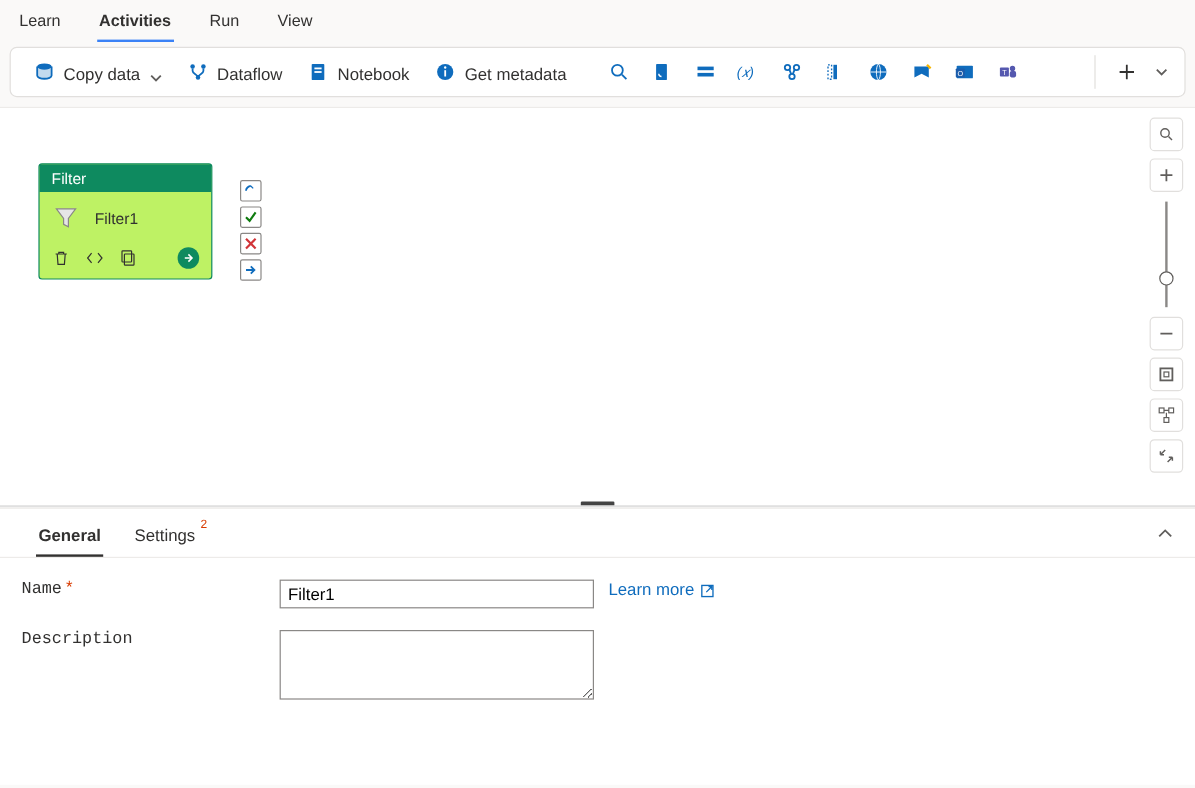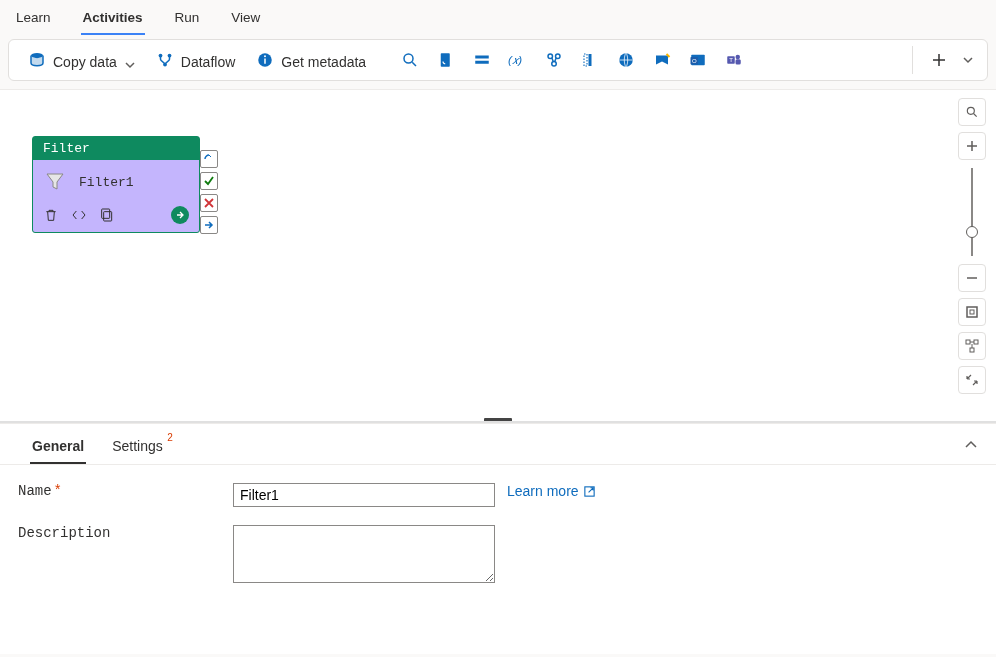--- a/index.html
+++ b/index.html
@@ -71,26 +71,25 @@
     background: #ffffff;
     border-top:1px solid #edebe9;
     border-bottom: 2px solid #e0e0e0;
     overflow: hidden;
   }
 
   .activity-card {
     position: absolute;
     top: 46px;
     left: 32px;
-    width: 168px;
-    background: #c4b5fd;
+    width: 145px;
+    background: #bef264;
     border: 1.5px solid #0e8a5f;
     border-radius: 3px;
     font-size: 13px;
-    font-family: Liberation Mono, monospace;
   }
   .activity-head {
     background: #0e8a5f;
     color: #fff;
     padding: 4px 10px;
     font-size: 13px;
   }
   .activity-body {
     padding: 10px 10px 8px 10px;
     display:flex; align-items:center; gap:12px;
@@ -196,21 +195,21 @@
   .textarea {
     width: 262px; height: 58px;
     border:1px solid #8a8886;
     padding:4px 6px; font-size:14px;
     resize: both;
     font-family:inherit;
   }
   .learn-link {
     margin-left: 12px;
     color:#0f6cbd;
-    display:flex; align-items:center; gap:4px;
+    display:flex; align-items:flex-end; gap:4px;
     cursor:pointer; font-size:14px;
   }
   svg { display:block; }
 </style>
 </head>
 <body>
 
 <div class="top-tabs">
   <div class="top-tab">Learn</div>
   <div class="top-tab active">Activities</div>
@@ -241,20 +240,30 @@
         <svg width="18" height="18" viewBox="0 0 24 24">
             <circle cx="6" cy="6" r="2.5" fill="#0f6cbd"></circle>
             <circle cx="18" cy="6" r="2.5" fill="#0f6cbd"></circle>
             <circle cx="12" cy="18" r="2.5" fill="#0f6cbd"></circle>
             <path d="M6 8v3c0 3 6 4 6 7M18 8v3c0 3-6 4-6 7" fill="none" stroke="#0f6cbd" stroke-width="2"></path>
           </svg>
       </span>
       <span>Dataflow</span>
     </div>
 
+    <div class="tb-item">
+      <span class="tb-icon">
+        <svg width="18" height="18" viewBox="0 0 24 24">
+            <rect x="5" y="3" width="14" height="18" rx="1" fill="#0f6cbd"></rect>
+            <rect x="8" y="7" width="8" height="2" fill="#fff"></rect>
+            <rect x="8" y="11" width="8" height="2" fill="#fff"></rect>
+          </svg>
+      </span>
+      <span>Notebook</span>
+    </div>
 
     <div class="tb-item">
       <span class="tb-icon">
         <svg width="18" height="18" viewBox="0 0 24 24">
             <circle cx="12" cy="12" r="9" fill="#0f6cbd"></circle>
             <rect x="11" y="10" width="2" height="7" fill="#fff"></rect>
             <circle cx="12" cy="7" r="1.3" fill="#fff"></circle>
           </svg>
       </span>
       <span>Get metadata</span>

